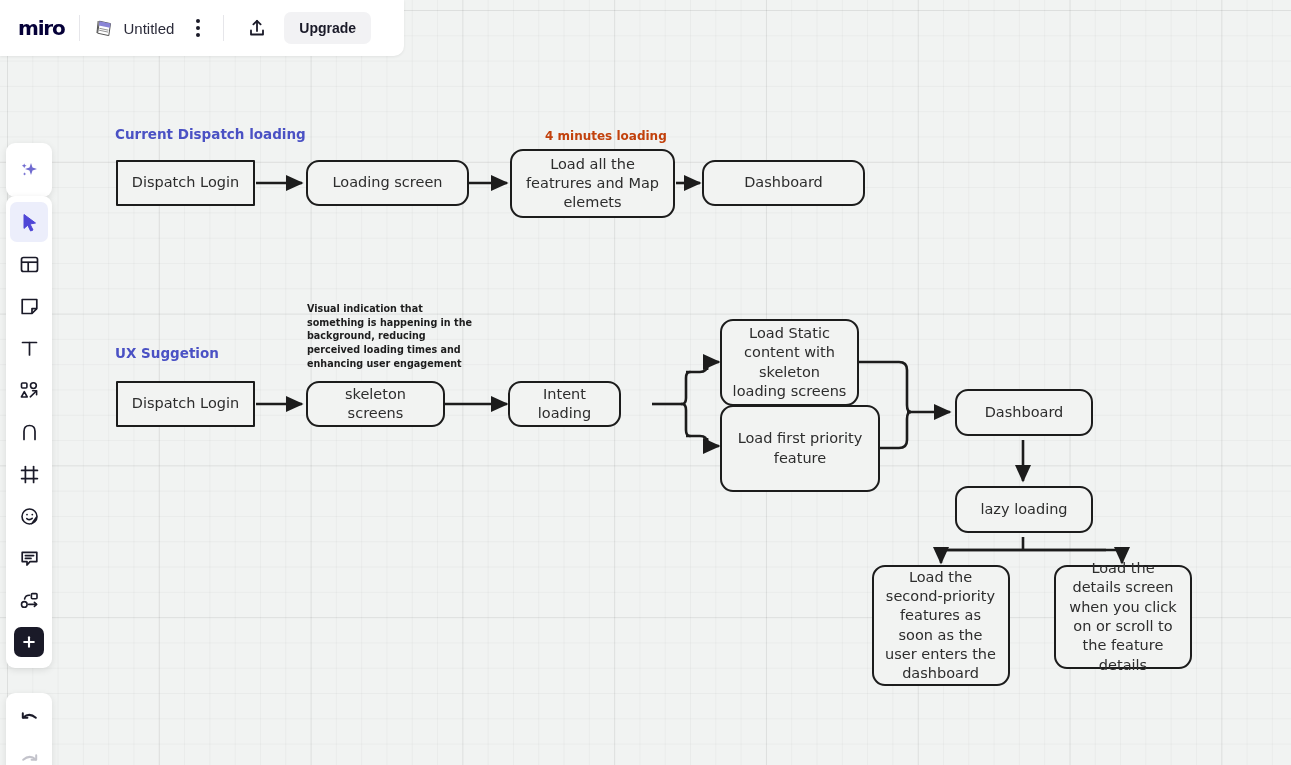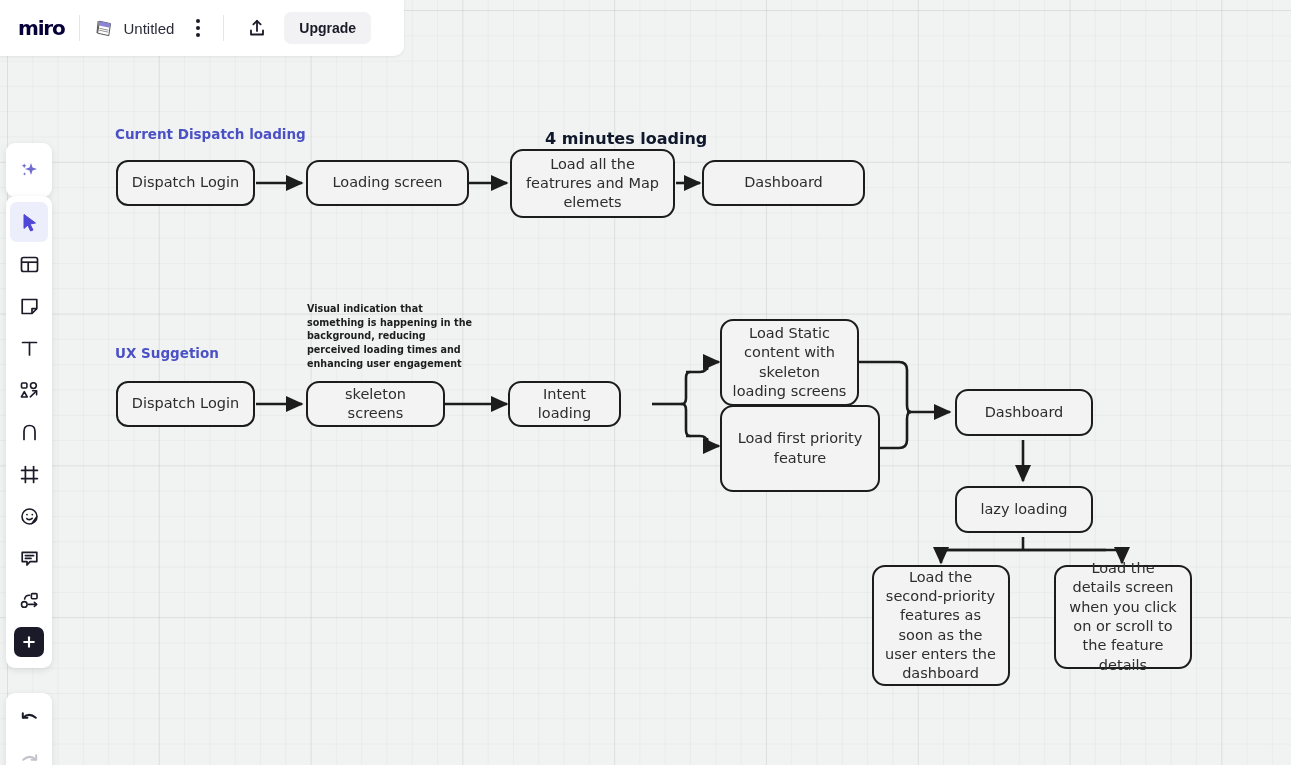--- a/index.html
+++ b/index.html
@@ -94,33 +94,33 @@
     border-radius: 13px;
     display: flex; align-items: center; justify-content: center;
     text-align: center;
     font-family: "DejaVu Sans", sans-serif;
     font-size: 14.5px;
     color: #2d2d2d;
     line-height: 1.33;
     padding: 4px 9px;
     cursor: pointer;
   }
-  .node.sharp { border-radius: 12px; }
+  .node.sharp { border-radius: 1px; }
   .heading {
     position: absolute;
     font-family: "DejaVu Sans", sans-serif;
     font-size: 13.5px; font-weight: 700;
     color: #4a51c4;
     white-space: nowrap;
   }
   .caption {
     position: absolute;
     font-family: "DejaVu Sans", sans-serif;
-    font-size: 16px; font-weight: 700;
-    color: #0f172a;
+    font-size: 12px; font-weight: 700;
+    color: #c2410c;
     white-space: nowrap;
   }
   .annot {
     position: absolute;
     font-family: "DejaVu Sans", sans-serif;
     font-size: 9.6px; font-weight: 700;
     color: #1d1d1d;
     line-height: 1.43;
     width: 165px;
   }

